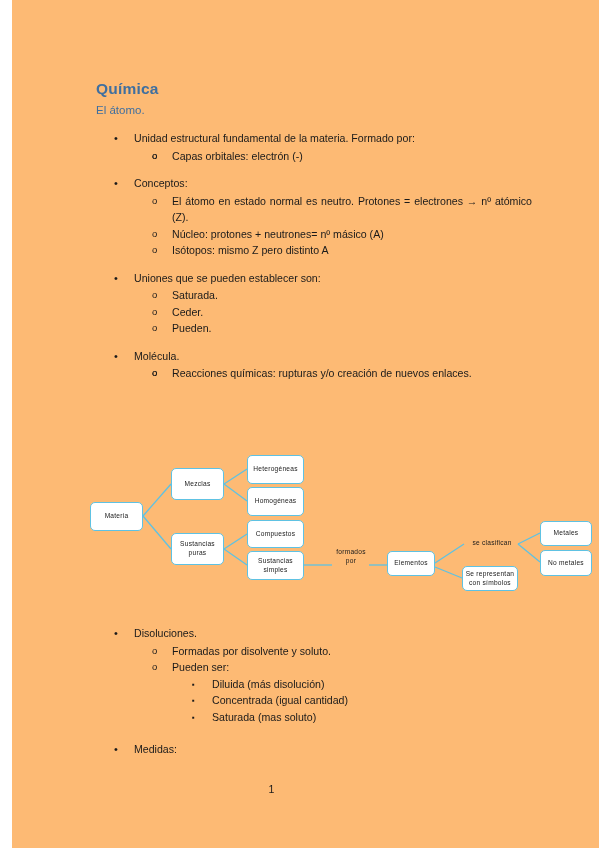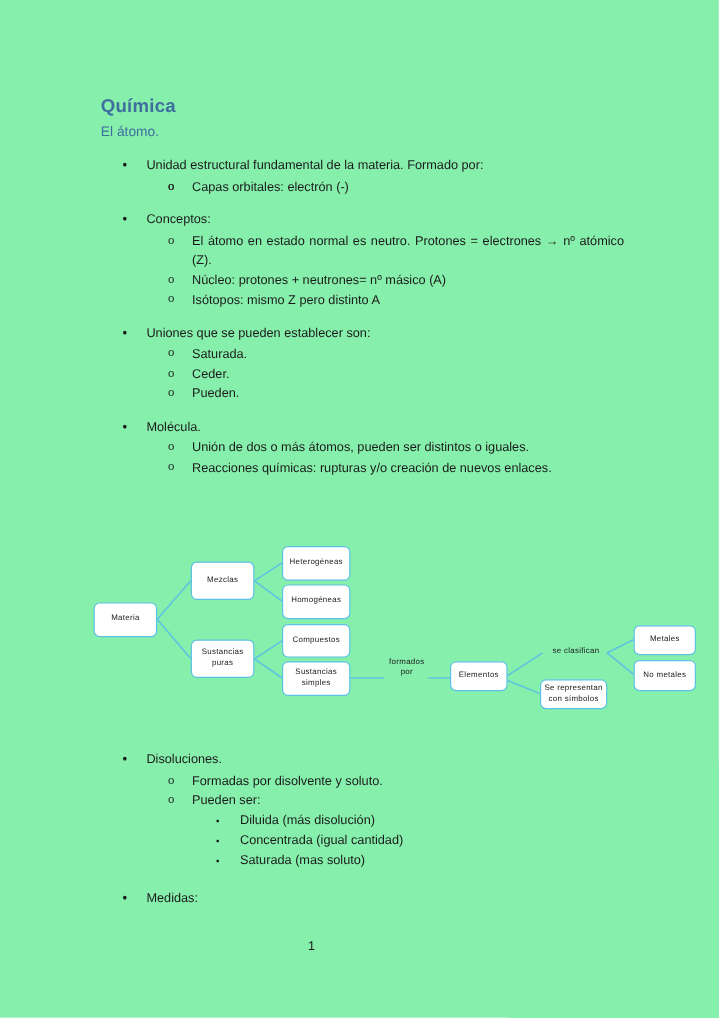--- a/index.html
+++ b/index.html
@@ -11,21 +11,22 @@
     width: 599px;
     height: 848px;
     position: relative;
     font-family: "Liberation Sans", sans-serif;
     color: #1a1a1a;
     overflow: hidden;
   }
   .page {
     position: absolute;
     inset: 0;
-    background: #86efac;
+    background: #fdba74;
+    margin-left: 12px;
   }
 
   
   .doc-title {
     position: absolute;
     left: 84px;
     top: 70px;
     font-size: 15.5px;
     color: #3f6f9f;
     letter-spacing: 0.2px;
@@ -198,21 +199,20 @@
       </div>
     </div>
 
     <div class="blk">
       <div class="li lvl1">
         <span class="mk">•</span>
         <span>Molécula.</span>
       </div>
       <div class="li lvl2">
         <span class="mk">o</span>
-        <span>Unión de dos o más átomos, pueden ser distintos o iguales.</span>
       </div>
       <div class="li lvl2">
         <span class="mk">o</span>
         <span>Reacciones químicas: rupturas y/o creación de nuevos enlaces.</span>
       </div>
     </div>
 
   </div>
 
   <div class="diagram">

